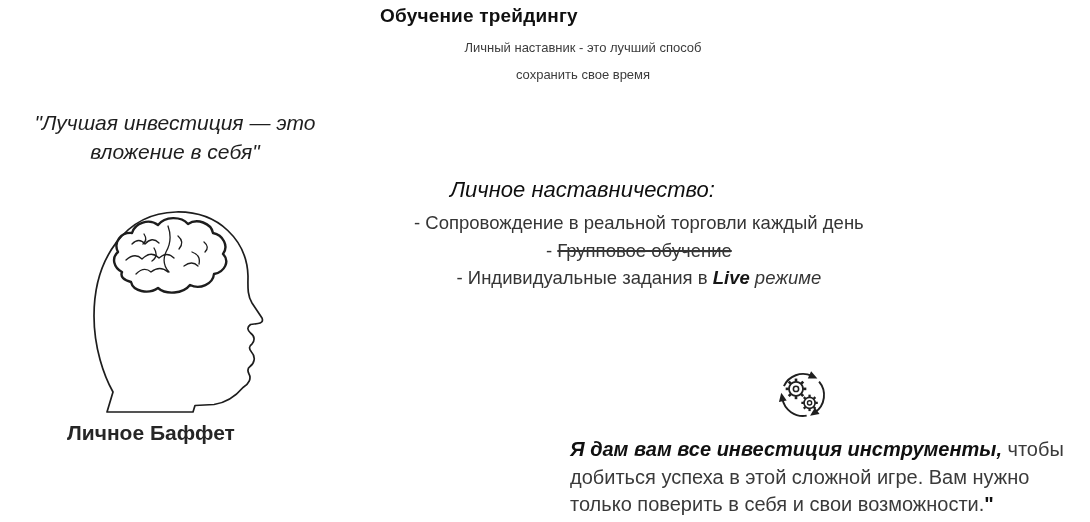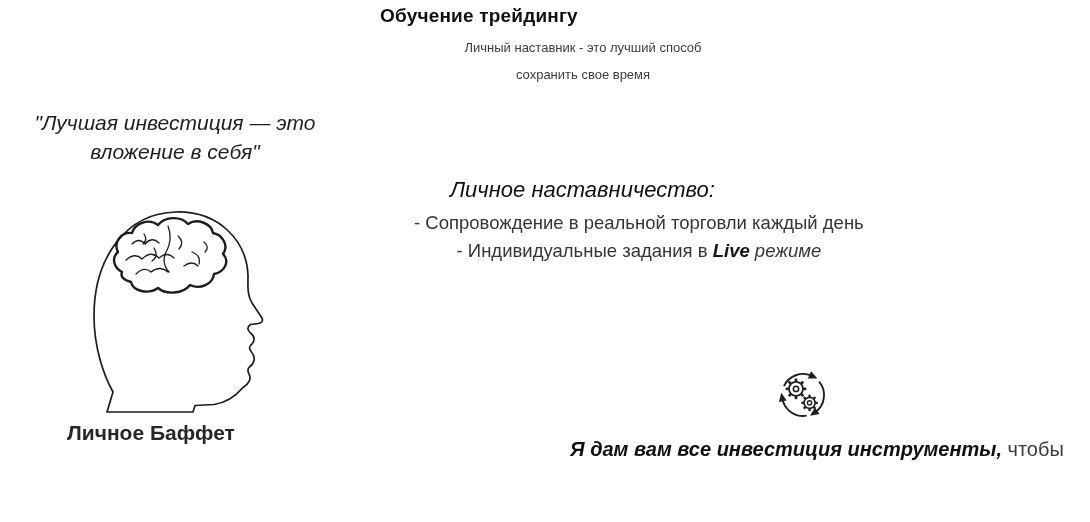--- a/index.html
+++ b/index.html
@@ -135,20 +135,24 @@
 <div class="abs caption">Личное Баффет</div>
 
 <div class="abs mentorship-heading">Личное наставничество:</div>
 <div class="abs bullets">
   <div class="bullet-row">
     <span>- </span>
     <span>Сопровождение в реальной торговли каждый день</span>
   </div>
   <div class="bullet-row">
     <span>- </span>
+    <span class="strike">Групповое обучение</span>
+  </div>
+  <div class="bullet-row">
+    <span>- </span>
     <span>Индивидуальные задания в </span><span class="live">Live</span><span class="it"> режиме</span>
   </div>
 </div>
 
 <div class="abs process-icon-box">
   <svg viewBox="0 0 64 64" width="56" height="58" fill="none" stroke="#1f1f1f">
 
     <g stroke-width="2.2">
       <path d="M 10.2 21.9 A 24 24 0 0 1 42.1 10.2"></path>
       <path d="M 50.4 16.6 A 24 24 0 0 1 45.8 51.7"></path>
@@ -189,13 +193,17 @@
         <line x1="34.9" y1="45.6" x2="32.9" y2="47.6"></line>
       </g>
     </g>
   </svg>
 </div>
 
 <div class="abs closing">
   <div class="closing-line">
     <span class="lead">Я дам вам все инвестиция инструменты,</span><span> чтобы</span>
   </div>
+  <div class="closing-line">добиться успеха в этой сложной игре. Вам нужно</div>
+  <div class="closing-line">
+    <span>только поверить в себя и свои возможности.</span><span class="endquote">"</span>
+  </div>
 </div>
 
 </body></html>

